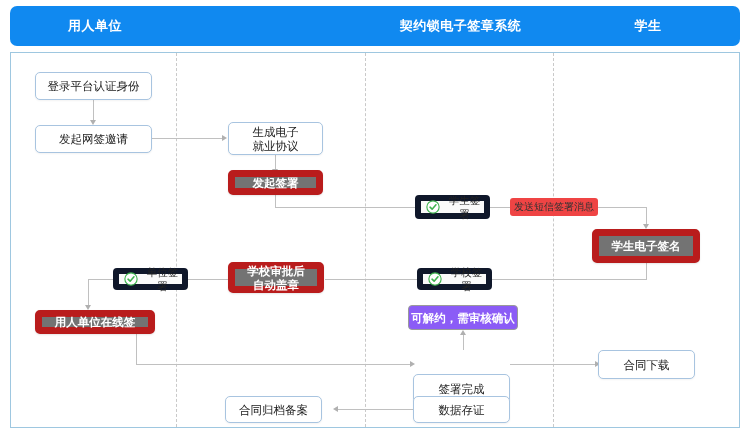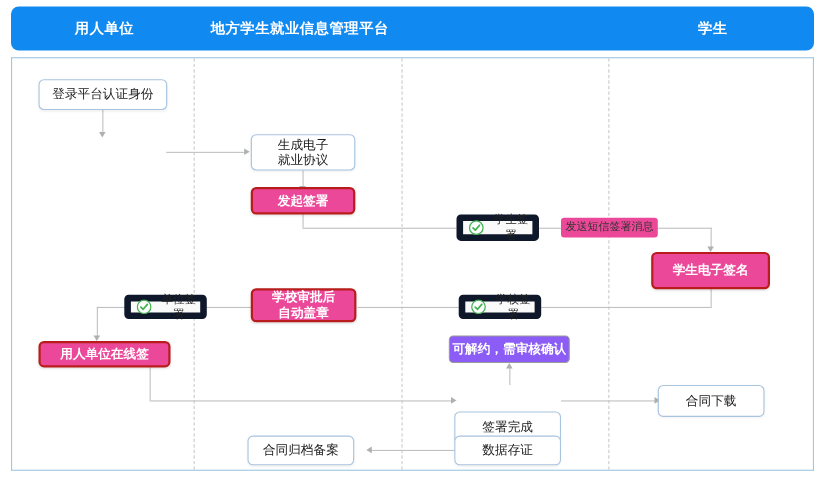--- a/index.html
+++ b/index.html
@@ -82,35 +82,35 @@
     white-space: pre-line;
     border-radius: 5px;
   }
   .node.plain {
     background: #ffffff;
     border: 1px solid #a8c4e0;
     color: #1a1a1a;
     box-shadow: 0 1px 2px rgba(0,0,0,0.05);
   }
   .node.primary {
-    background: #ec4899;
-    border: 2px solid #b91c1c;
+    background: #737373;
+    border: 7px solid #b91c1c;
     color: #ffffff;
     font-weight: bold;
     box-shadow: 0 1px 2px rgba(0,0,0,0.10);
   }
   .node.muted {
     background: #8b5cf6;
     border: 1px solid #9a9a9a;
     color: #ffffff;
     font-weight: bold;
     border-radius: 4px;
   }
   .node.label {
-    background: #ec4899;
+    background: #ef4444;
     border: none;
     color: #333333;
     font-size: 10px;
     border-radius: 3px;
   }
   .node.check {
     background: #fafafa;
     border: 6px solid #0f172a;
     color: #222222;
     font-size: 10.5px;
@@ -159,21 +159,21 @@
     border-right: 5px solid #b0b0b0;
   }
 </style>
 </head>
 <body>
 
 <div id="root">
 
   <div class="lane-bar"></div>
   <div class="lane-title" style="left:10px;  width:170px;">用人单位</div>
-  <div class="lane-title" style="left:180px; width:185px;">地方学生就业信息管理平台</div>
+  <div class="lane-title" style="left:368px; width:185px;">契约锁电子签章系统</div>
   <div class="lane-title" style="left:556px; width:184px;">学生</div>
 
   <div class="canvas"></div>
   <div class="canvas-top-rule"></div>
   <div class="divider" style="left:176px;"></div>
   <div class="divider" style="left:365px;"></div>
   <div class="divider" style="left:553px;"></div>
 
   <div class="conn v" style="left:93px; top:100px; height:21px;"></div>
   <div class="arrow down" style="left:90px; top:120px;"></div>
@@ -215,20 +215,21 @@
   <div class="arrow right" style="left:595px; top:361px;"></div>
 
   <div class="conn v" style="left:463px; top:379px; height:18px;"></div>
   <div class="arrow down" style="left:460px; top:396px;"></div>
 
   <div class="conn h" style="left:335px; top:409px; width:80px;"></div>
   <div class="arrow left" style="left:333px; top:406px;"></div>
 
   <div class="node plain" style="left:35px;  top:72px;  width:117px; height:28px;">登录平台认证身份</div>
 
+  <div class="node plain" style="left:35px;  top:125px; width:117px; height:28px;">发起网签邀请</div>
 
   <div class="node plain" style="left:228px; top:122px; width:95px;  height:33px;">生成电子
 就业协议</div>
 
   <div class="node primary" style="left:228px; top:170px; width:95px; height:25px;">发起签署</div>
 
   <div class="node check" style="left:415px; top:195px; width:75px; height:24px;">
     <svg class="check-icon" viewBox="0 0 16 16">
       <circle cx="8" cy="8" r="7" fill="#ffffff" stroke="#3fb34f" stroke-width="1.3"></circle>
       <path d="M4.6 8.2 L7 10.5 L11.4 5.4" fill="none" stroke="#3fb34f" stroke-width="1.8" stroke-linecap="round" stroke-linejoin="round"></path>

